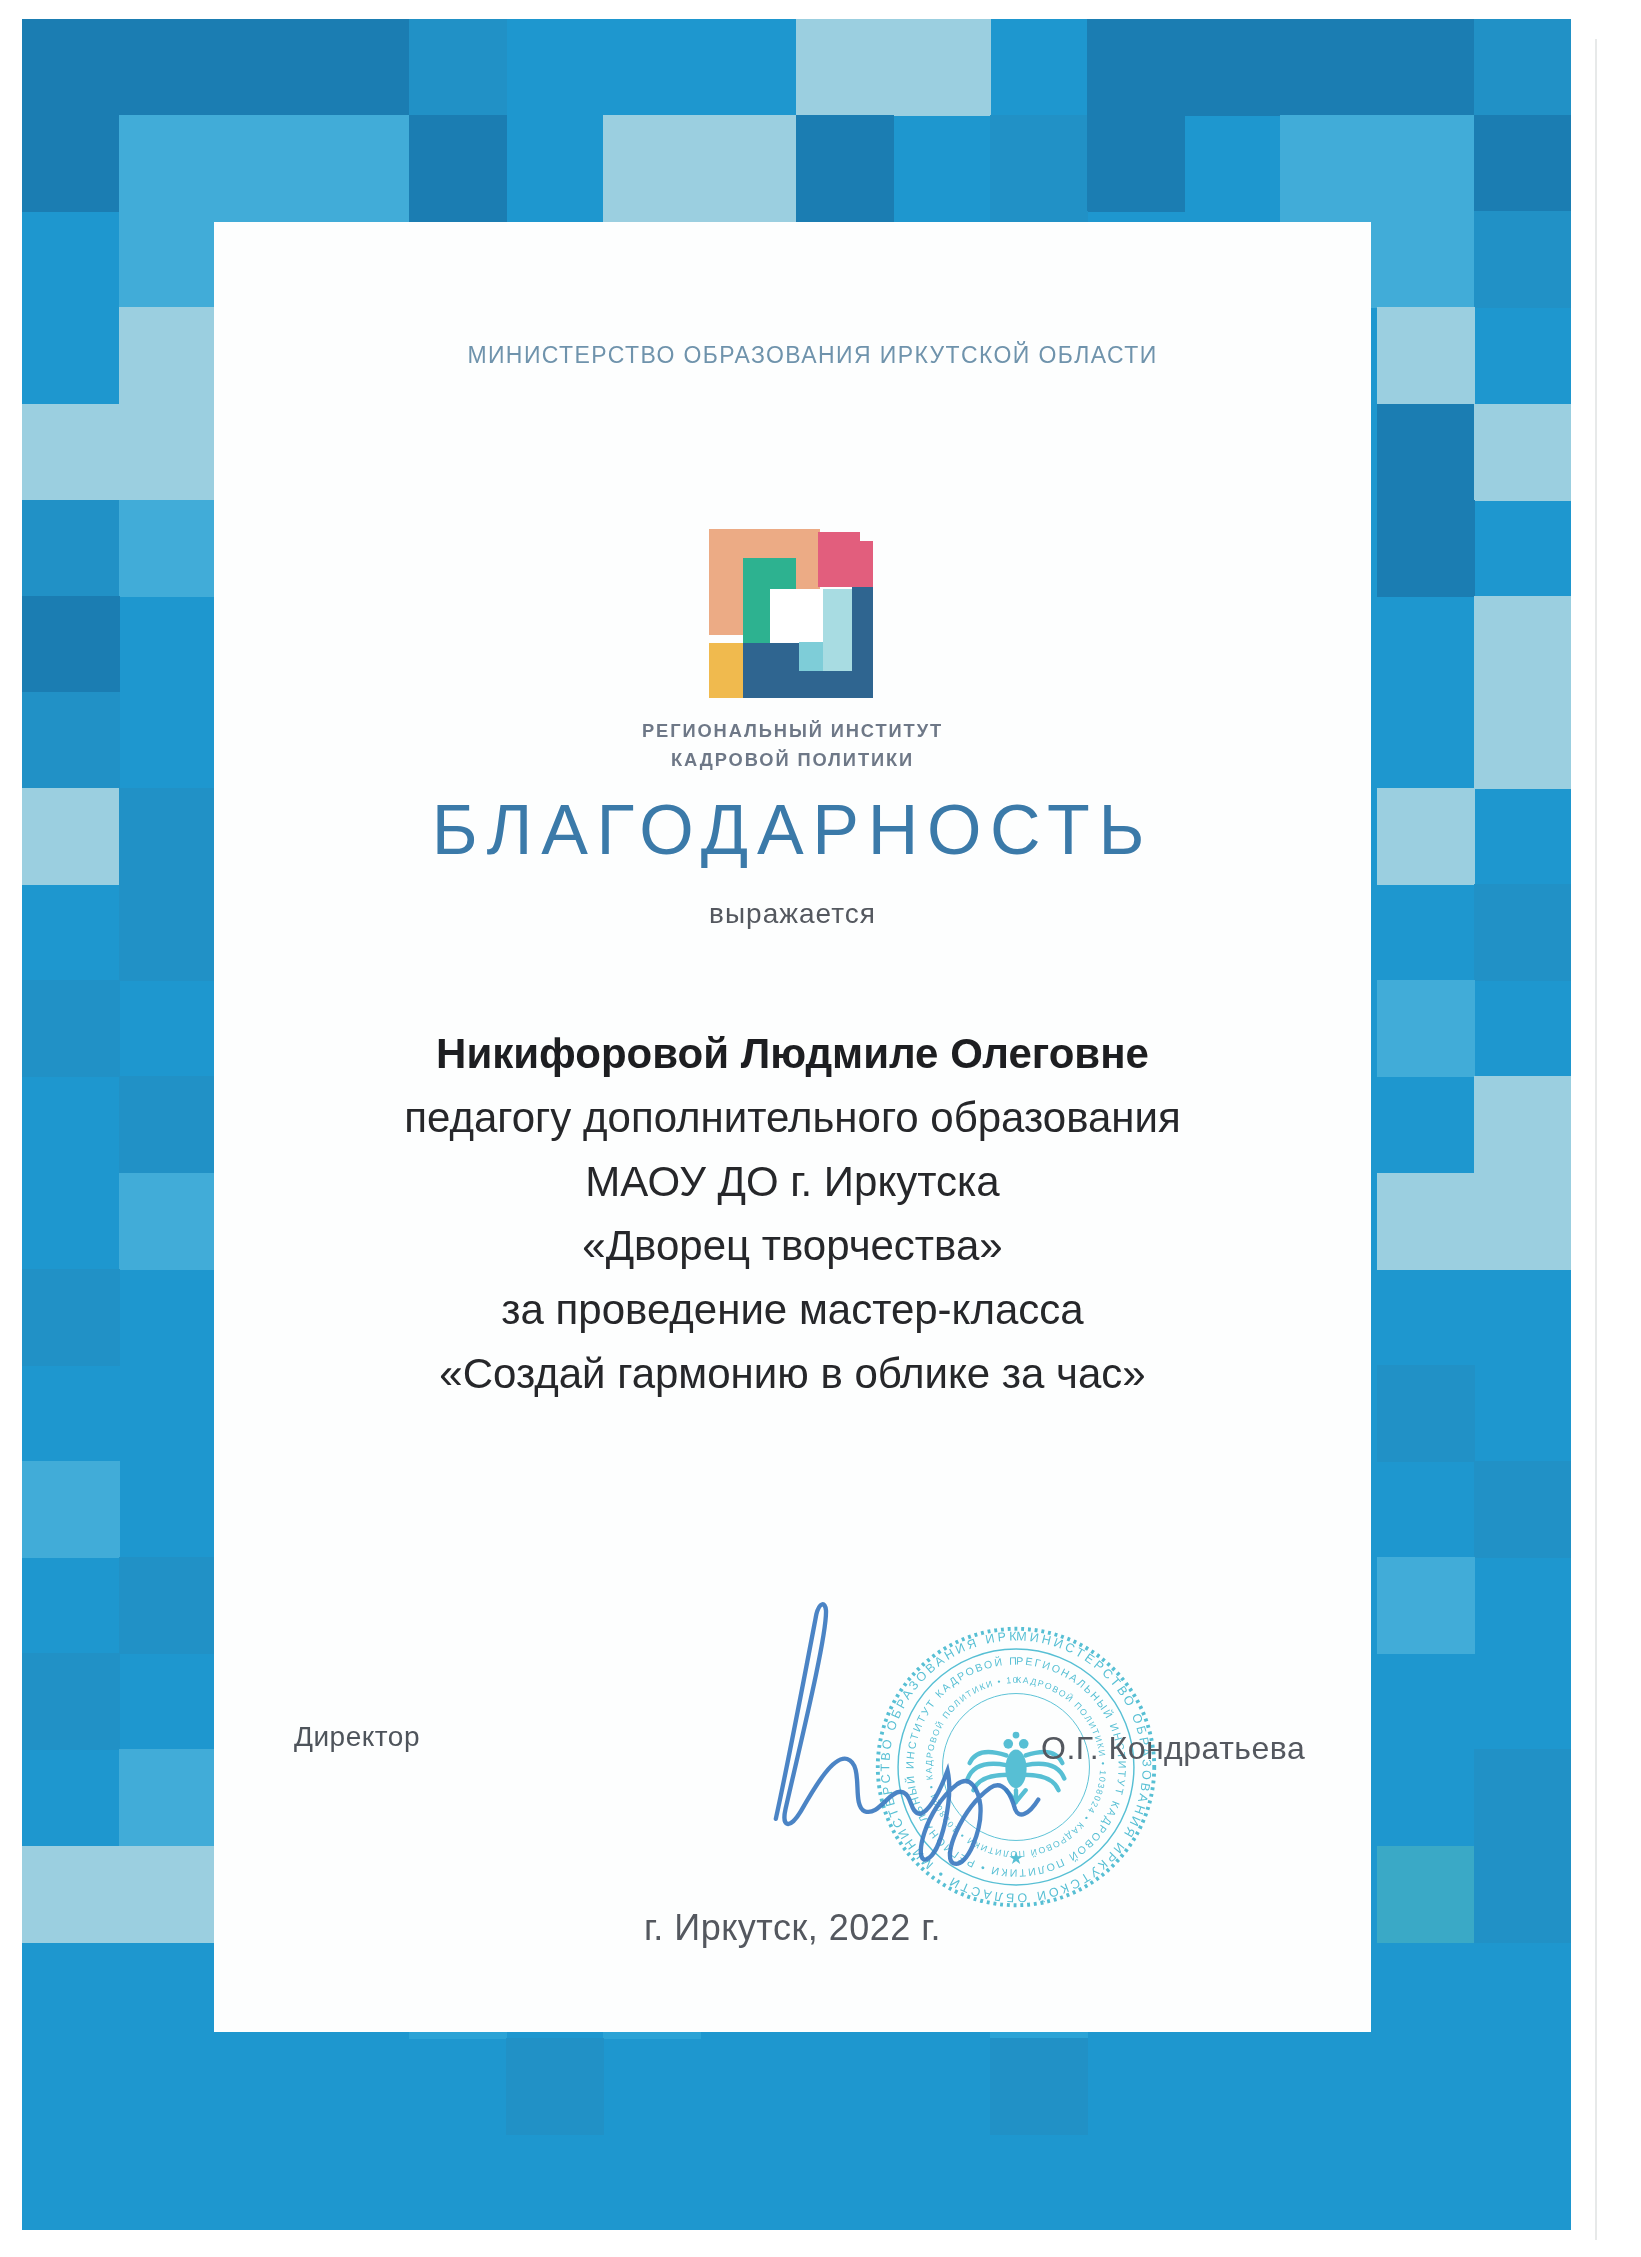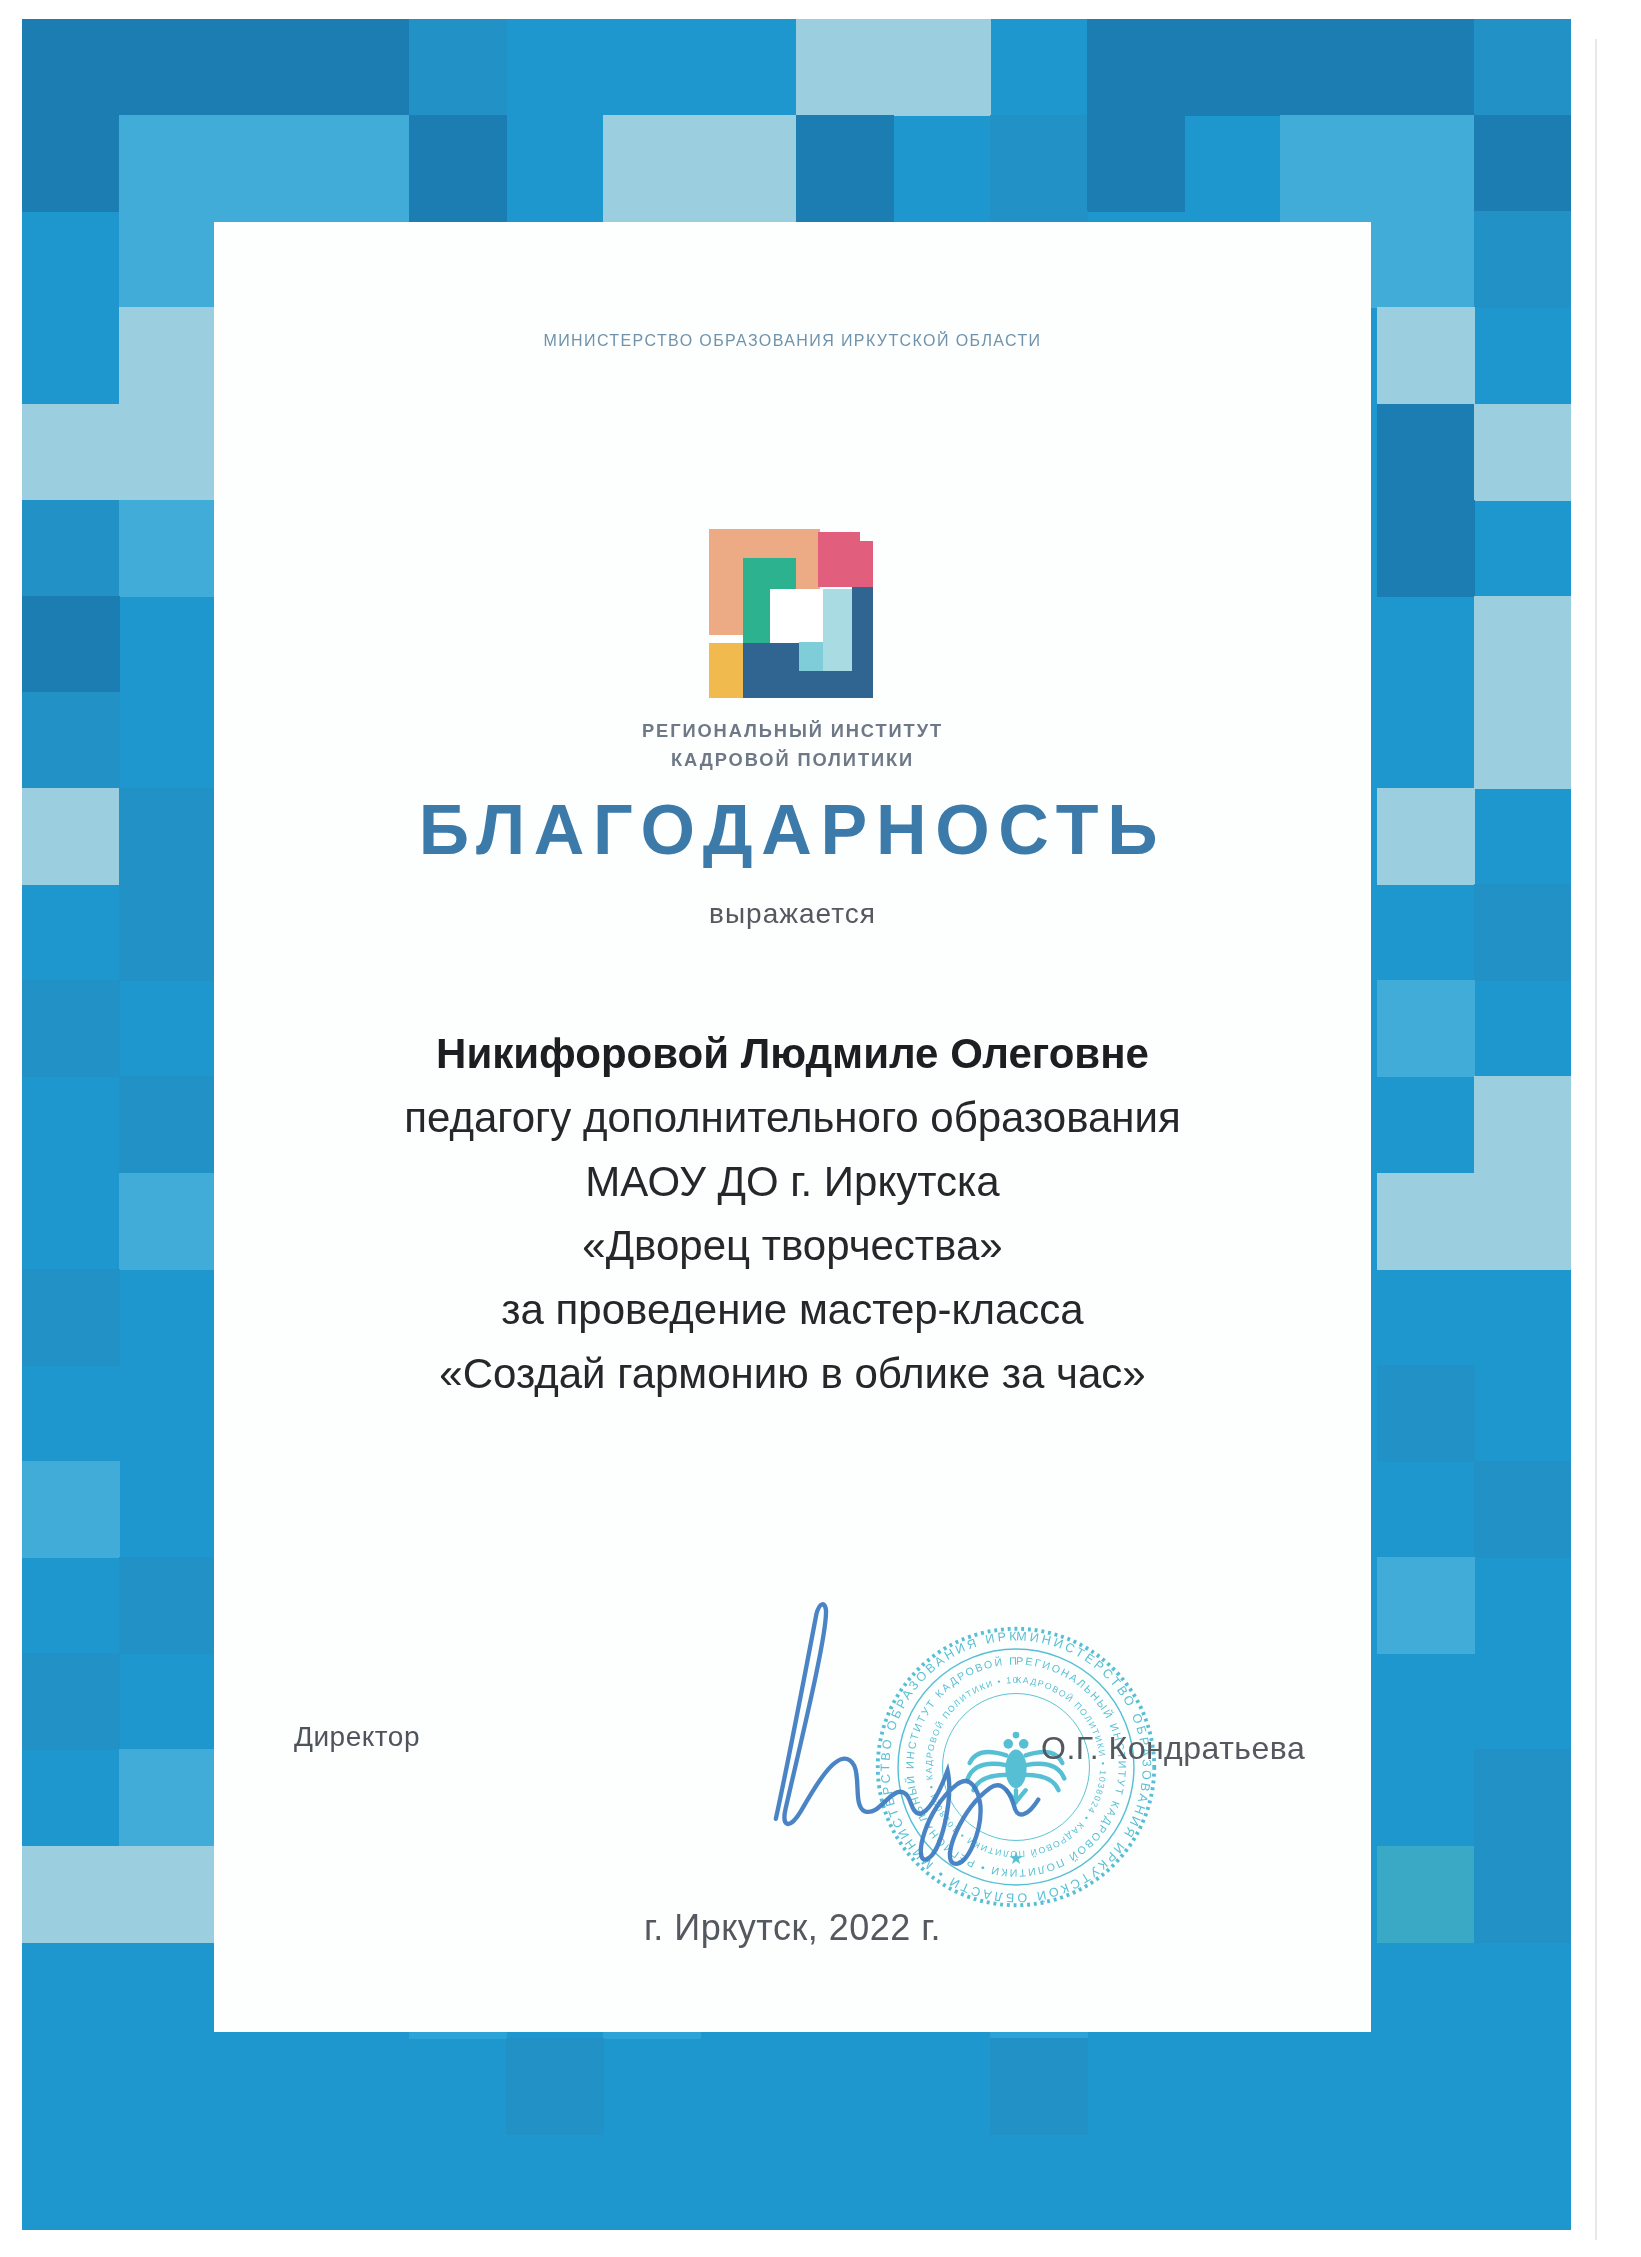--- a/index.html
+++ b/index.html
@@ -3,25 +3,25 @@
 <meta charset="utf-8">
 <style>
   html,body{margin:0;padding:0;background:#fff;}
   .page{position:relative;width:1641px;height:2257px;background:#ffffff;overflow:hidden;
         font-family:"Liberation Sans", sans-serif;}
   .blue-field{position:absolute;left:22px;top:19.3px;width:1549px;height:2211px;overflow:hidden;}
   .tile{position:absolute;}
   .scanline{position:absolute;left:1595px;top:39px;width:1.9px;height:2201px;background:#e7e9e9;}
   .panel{position:absolute;left:214px;top:222px;width:1157px;height:1810px;background:#fdfefe;}
   .ctr{position:absolute;left:0;width:100%;text-align:center;}
-  .ministry{top:110px;font-size:16px;letter-spacing:1.4px;color:#6f93ac;}
+  .ministry{top:120px;font-size:23px;letter-spacing:1.4px;color:#6f93ac;padding-left:20px;}
   .logo{position:absolute;left:495px;top:307px;width:164px;height:164px;}
   .logo div{position:absolute;}
   .institute{top:494px;font-size:18.3px;line-height:29px;letter-spacing:1.9px;color:#6e7887;font-weight:bold;}
-  .title{top:568px;font-size:70px;font-weight:bold;letter-spacing:8.7px;}
+  .title{top:568px;font-size:70px;font-weight:normal;letter-spacing:8.7px;}
   .subtitle{top:676px;font-size:28px;color:#54585f;letter-spacing:1px;}
   .bodytext{top:800px;font-size:42px;line-height:64px;color:#26272a;}
   .bodytext .nm{font-size:42px;font-weight:bold;color:#1d1e21;}
   .role{position:absolute;left:80px;top:1499px;font-size:28px;color:#4e545b;letter-spacing:0.5px;}
   .signername{position:absolute;left:827px;top:1508px;font-size:32px;color:#54585f;letter-spacing:0.5px;}
   .footer{top:1685px;font-size:36px;color:#54585f;letter-spacing:0.5px;}
   .stampwrap{position:absolute;left:657px;top:1400px;width:290px;height:290px;}
   .sigwrap{position:absolute;left:502px;top:1344px;width:357px;height:333px;}
 </style>
 </head>

